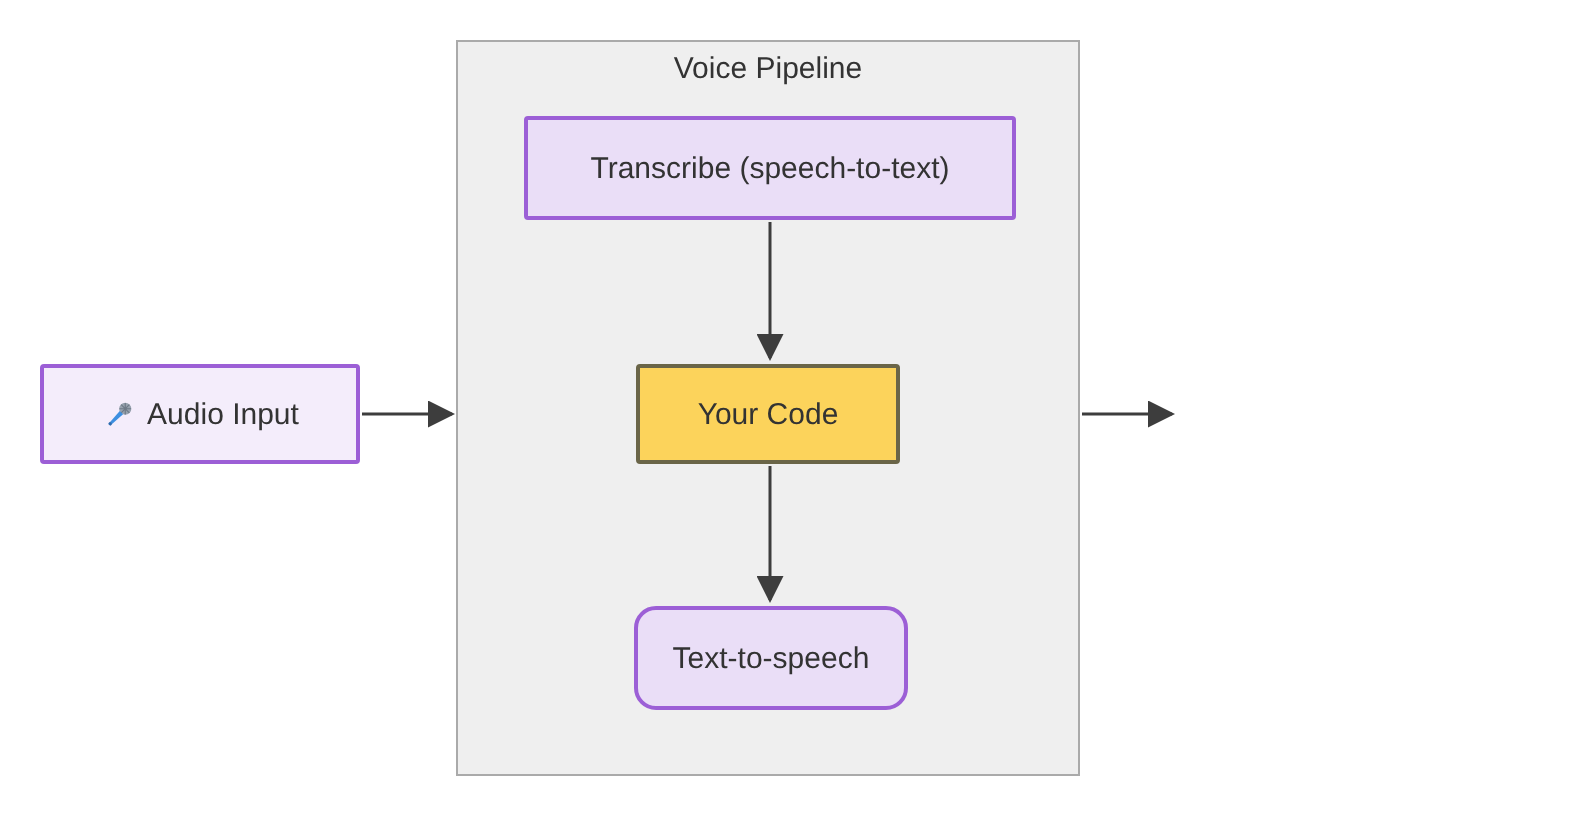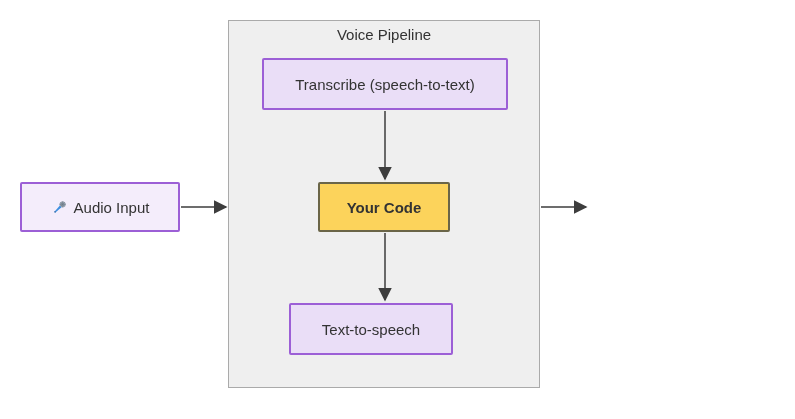--- a/index.html
+++ b/index.html
@@ -51,27 +51,27 @@
     background: var(--outer-node-fill, #f4edfb);
     border: 2px solid var(--purple-border, #9c5fd6);
   }
   .node.inner {
     background: var(--inner-node-fill, #eadef7);
     border: 2px solid var(--purple-border, #9c5fd6);
   }
   .node.code {
     background: var(--yellow-fill, #fcd35b);
     border: 2px solid var(--yellow-border, #6a6548);
-    font-weight: bold;
+    font-weight: normal;
     justify-content: center;
   }
   #node-audio-input   { left: 20px;  top: 182px; width: 160px; height: 50px; }
   #node-transcribe    { left: 262px; top: 58px;  width: 246px; height: 52px; }
   #node-your-code     { left: 318px; top: 182px; width: 132px; height: 50px; }
-  #node-tts           { left: 289px; top: 303px; width: 164px; height: 52px; }
+  #node-tts           { left: 317px; top: 303px; width: 137px; height: 52px; border-radius: 11px; }
   #node-audio-output  { left: 589px; top: 181px; width: 176px; height: 51px; }
   .edges-overlay {
     position: absolute;
     left: 0;
     top: 0;
     width: 795px;
     height: 419px;
     pointer-events: none;
   }
   .node .icon {

